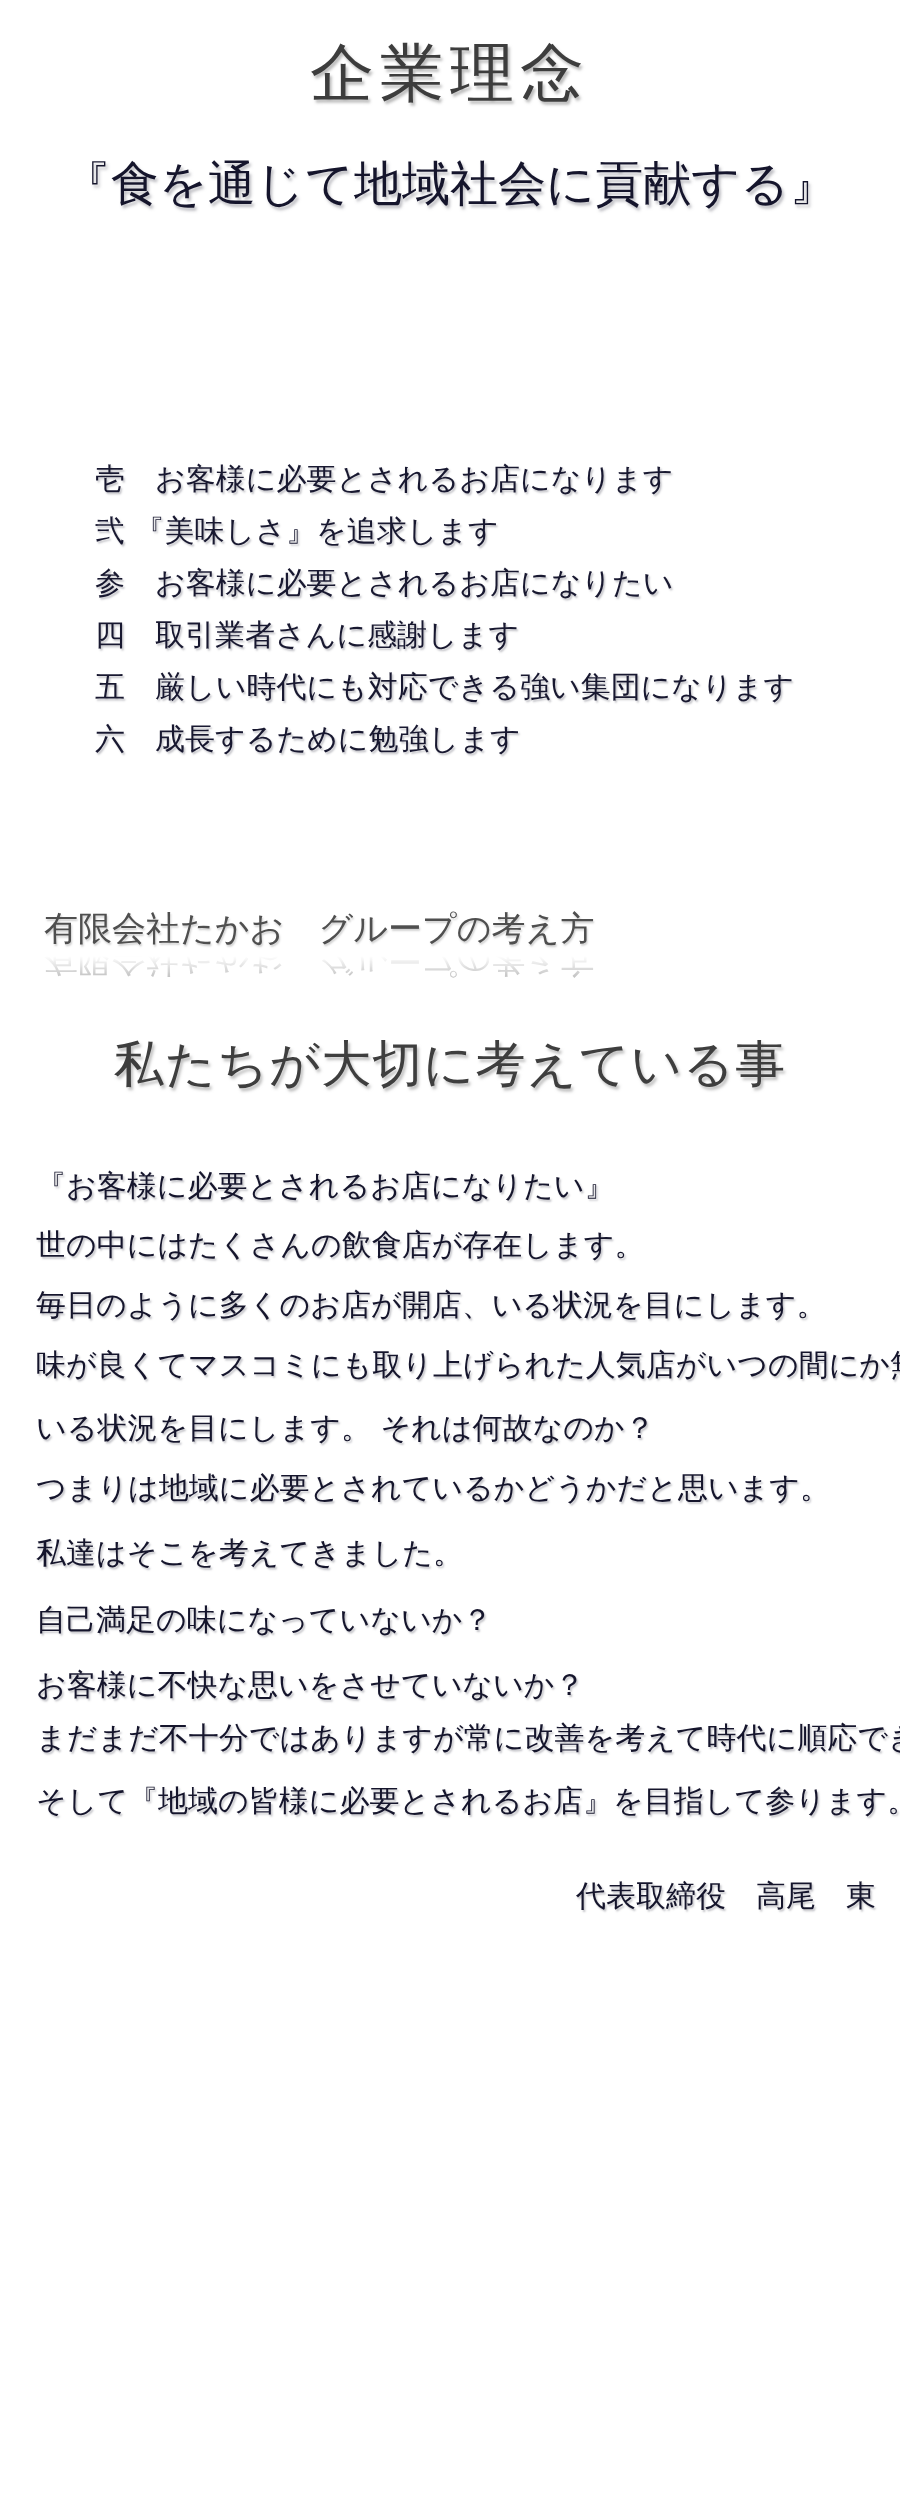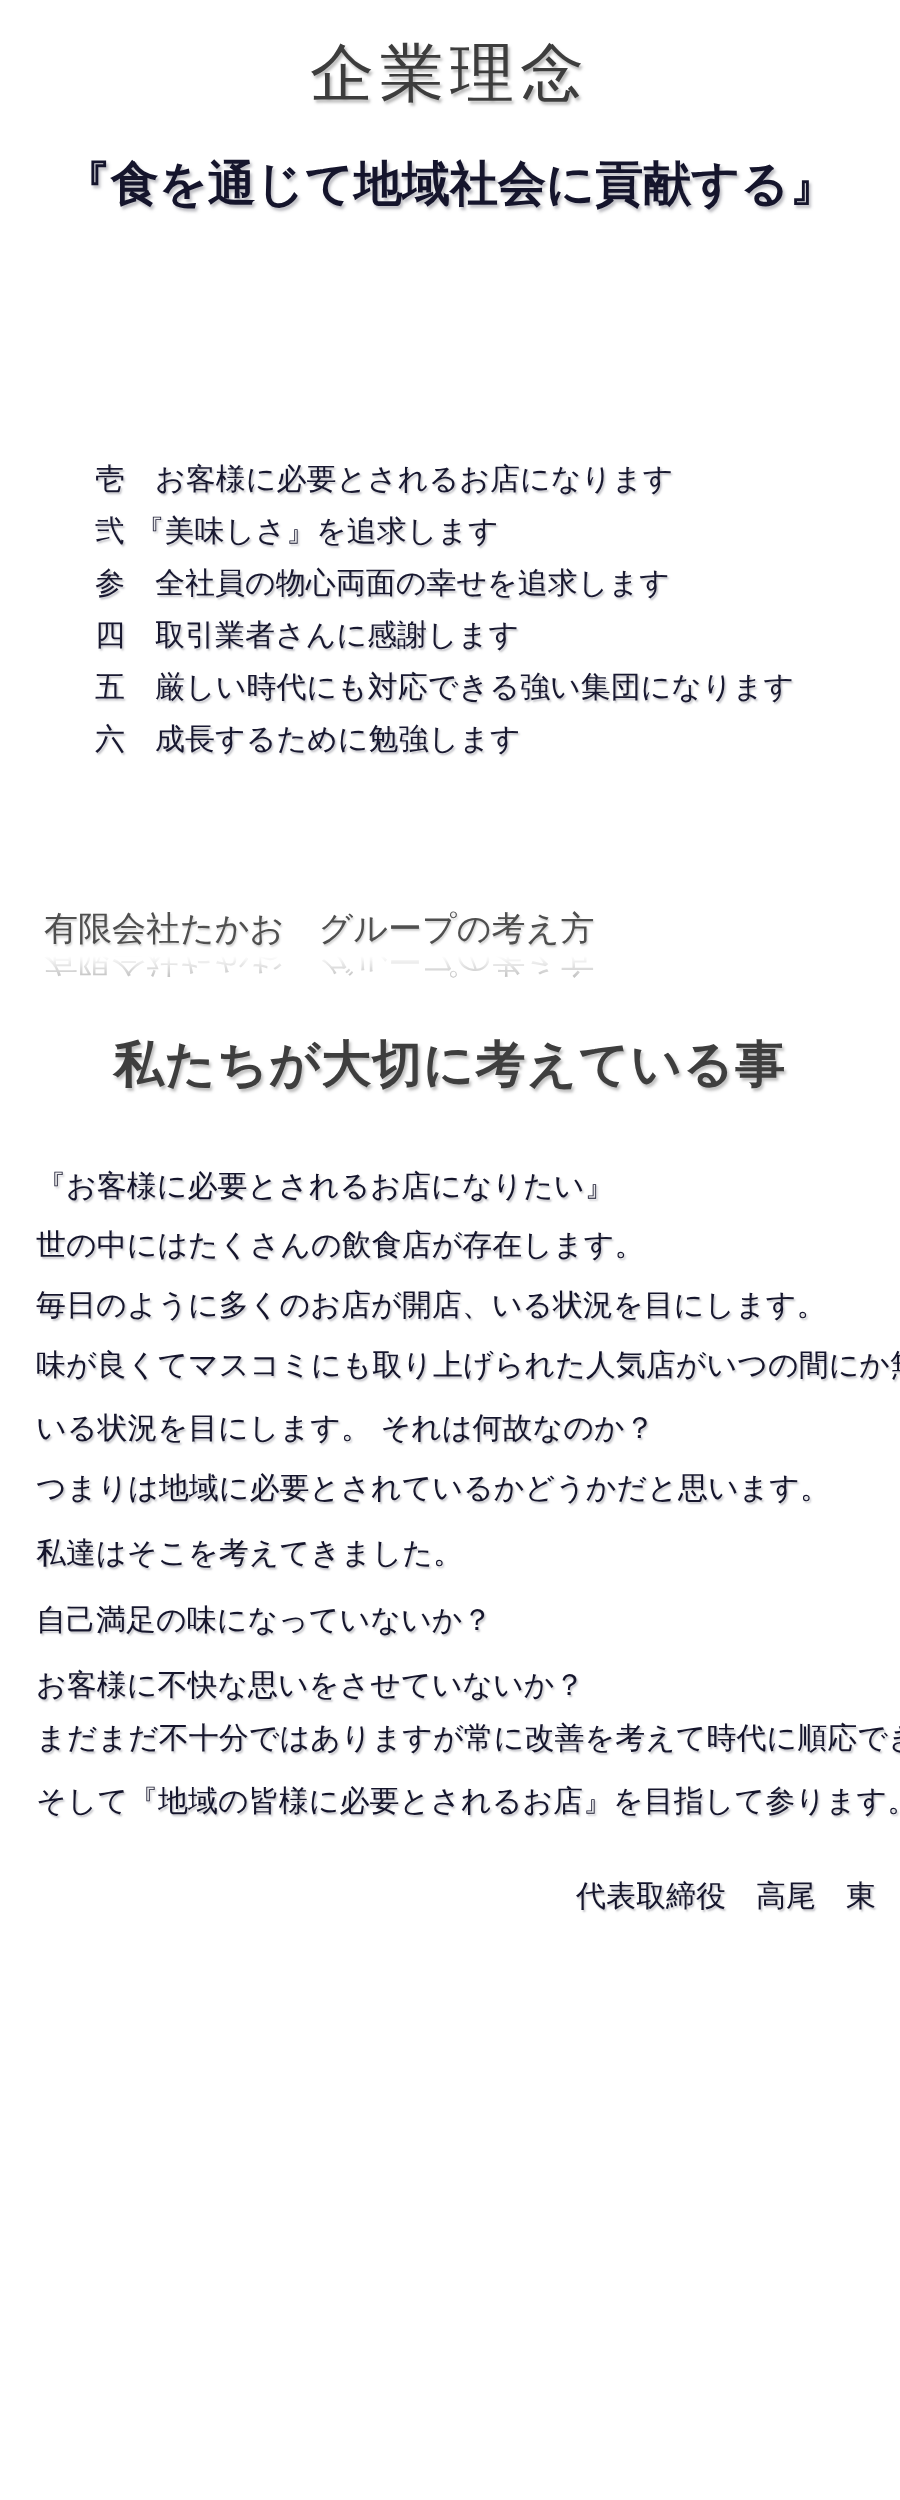--- a/index.html
+++ b/index.html
@@ -32,21 +32,21 @@
     text-shadow: 2px 3px 3px rgba(130,130,130,0.55);
     white-space: nowrap;
   }
   .philosophy {
     position: absolute;
     top: 157px;
     left: 0;
     width: 100%;
     text-align: center;
     font-size: 48px;
-    font-weight: bold;
+    font-weight: normal;
     color: #15152c;
     line-height: 1.1;
     text-shadow: 2px 3px 3px rgba(125,125,135,0.5);
     white-space: nowrap;
   }
   .h-policy {
     position: absolute;
     top: 318px;
     left: 0;
     width: 100%;
@@ -106,21 +106,21 @@
 
   
   .h-values {
     position: absolute;
     top: 1038px;
     left: 0;
     width: 100%;
     margin: 0;
     text-align: center;
     font-size: 50px;
-    font-weight: 700;
+    font-weight: 400;
     letter-spacing: 1px;
     color: #3e3e3e;
     line-height: 1.05;
     text-shadow: 2px 2.5px 3px rgba(130,130,130,0.5);
     white-space: nowrap;
   }
 
   
   .bl {
     position: absolute;
@@ -161,21 +161,21 @@
 <div class="page">
 
   <h1 class="h-main">企業理念</h1>
 
   <div class="philosophy">『食を通じて地域社会に貢献する』</div>
 
 
   <ol class="policy-list">
     <li>壱　お客様に必要とされるお店になります</li>
     <li>弐 『美味しさ』を追求します</li>
-    <li>参　全社員の物心両面の幸せを追求します</li>
+    <li>参　お客様に必要とされるお店になりたい</li>
     <li>四　取引業者さんに感謝します</li>
     <li>五　厳しい時代にも対応できる強い集団になります</li>
     <li>六　成長するために勉強します</li>
   </ol>
 
   <div class="group-heading">
     <span class="gh-main">有限会社たかお　グループの考え方</span>
     <span class="gh-reflection" aria-hidden="true">有限会社たかお　グループの考え方</span>
   </div>
 

